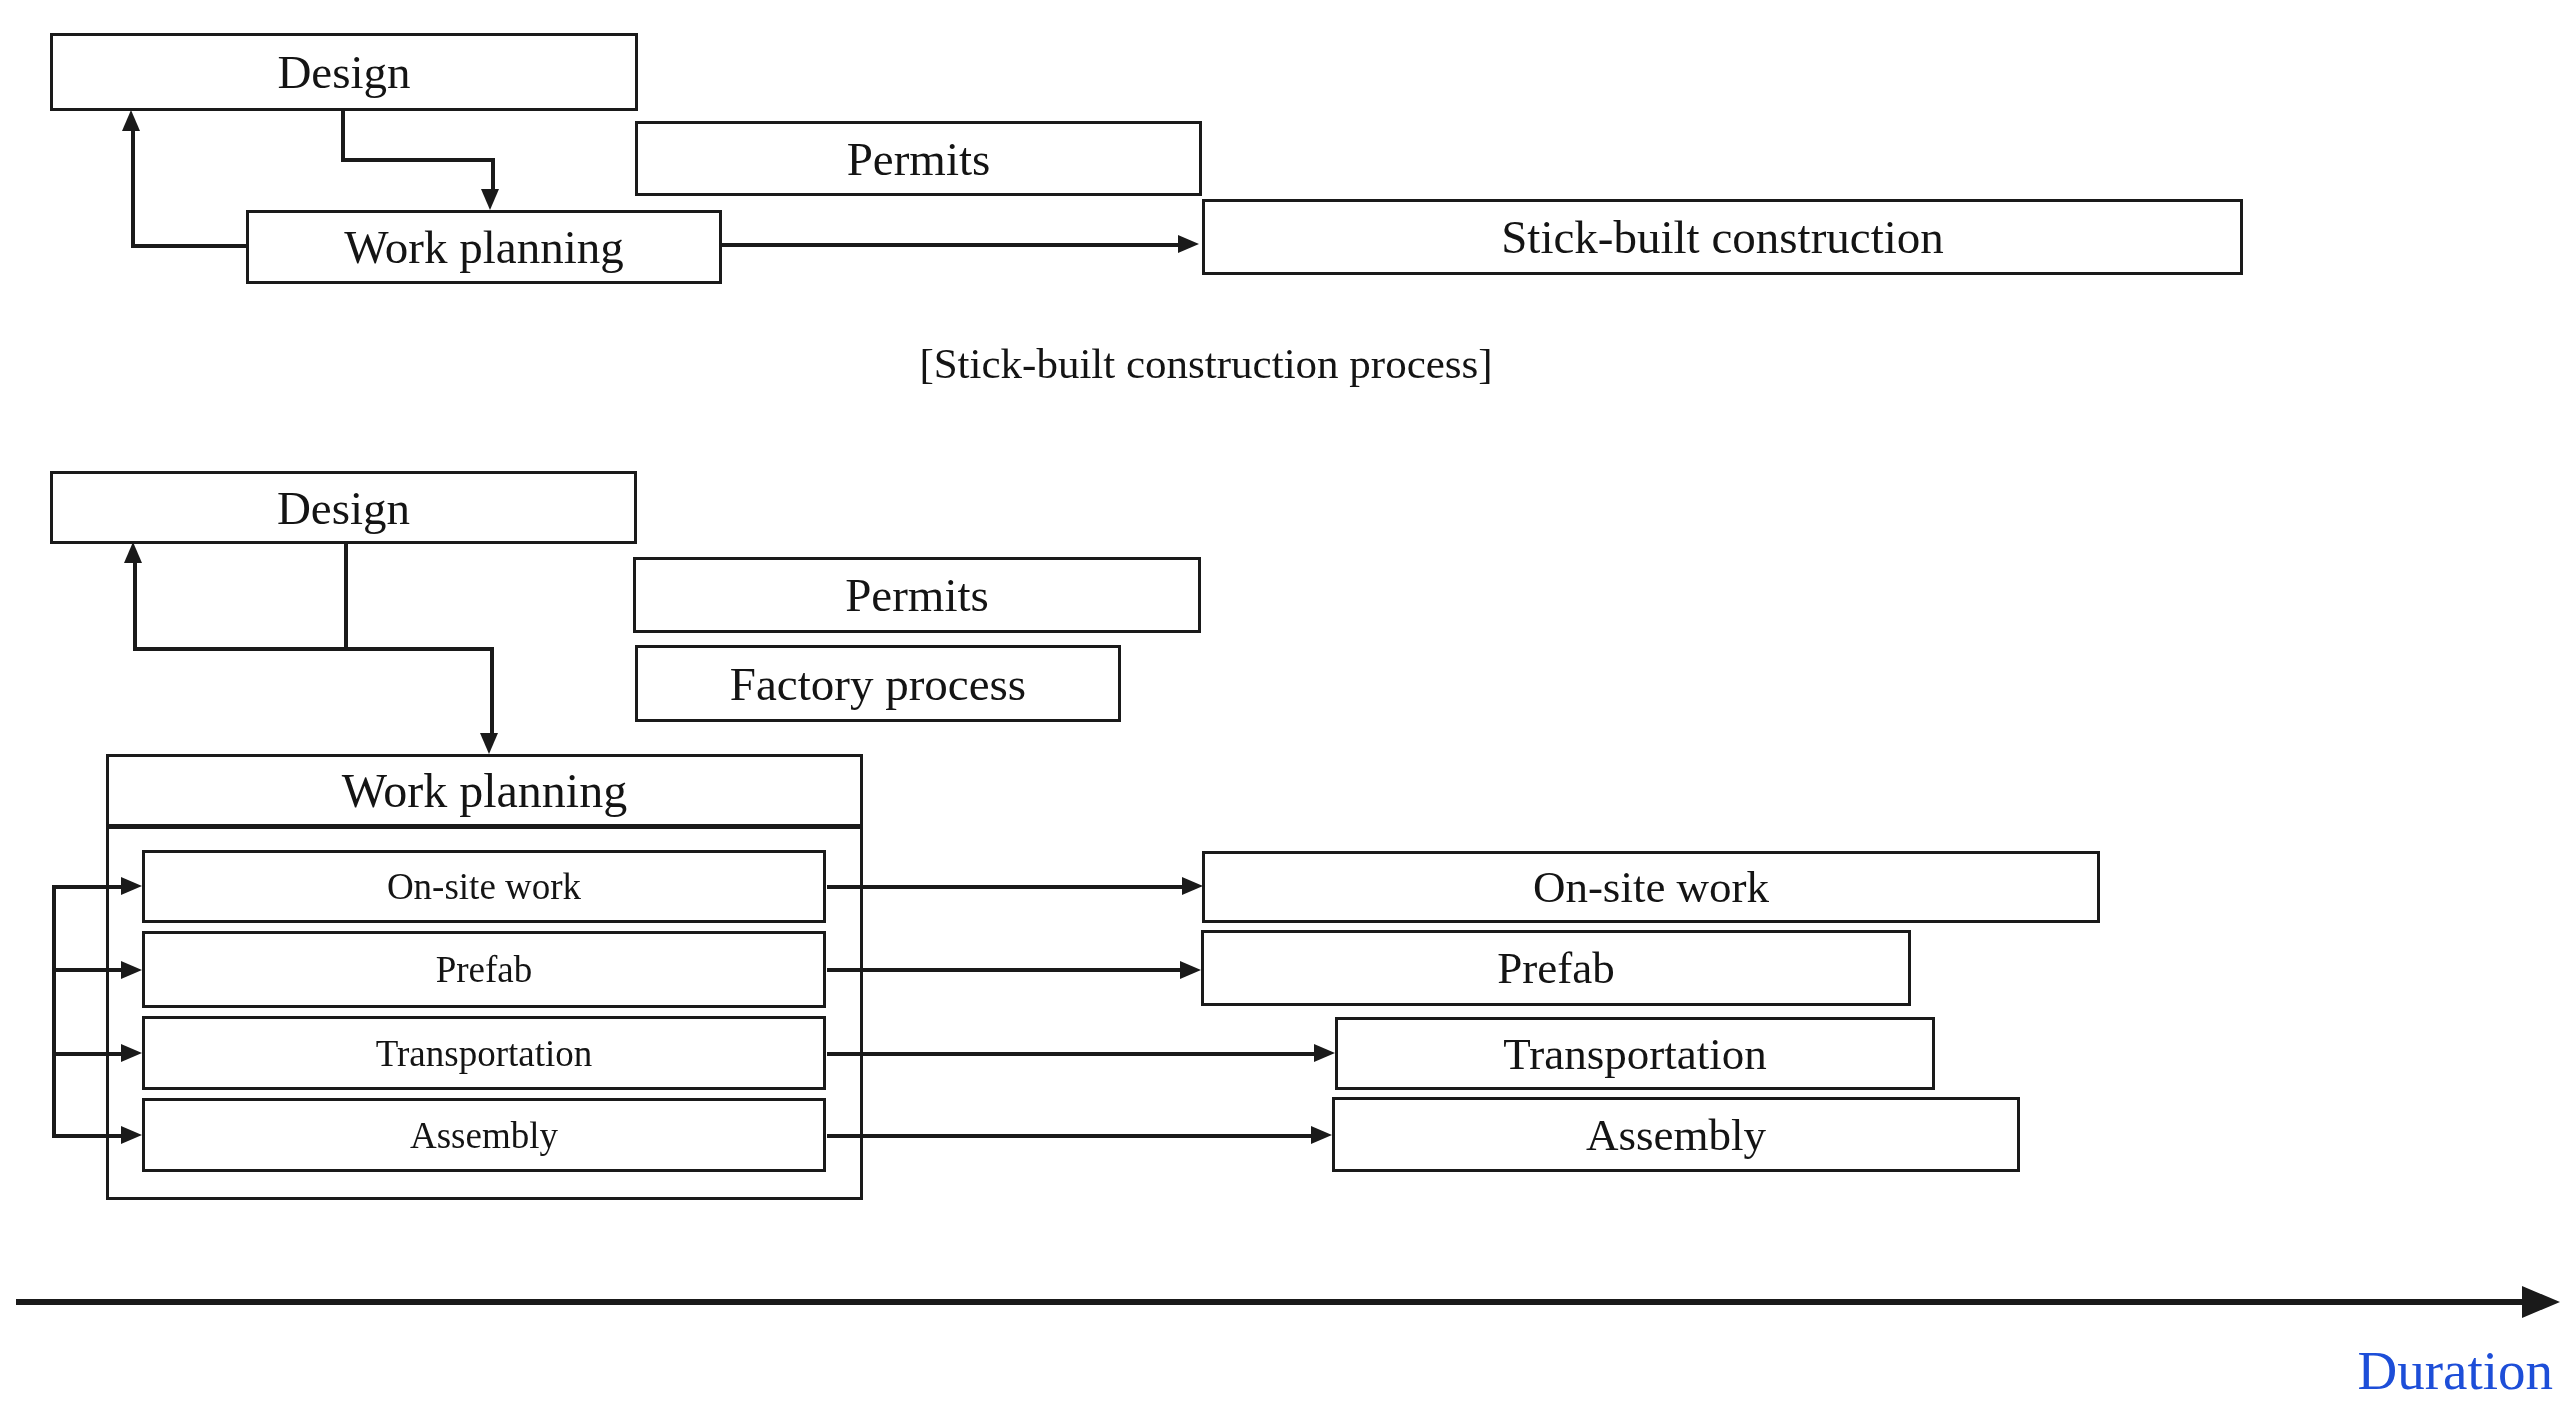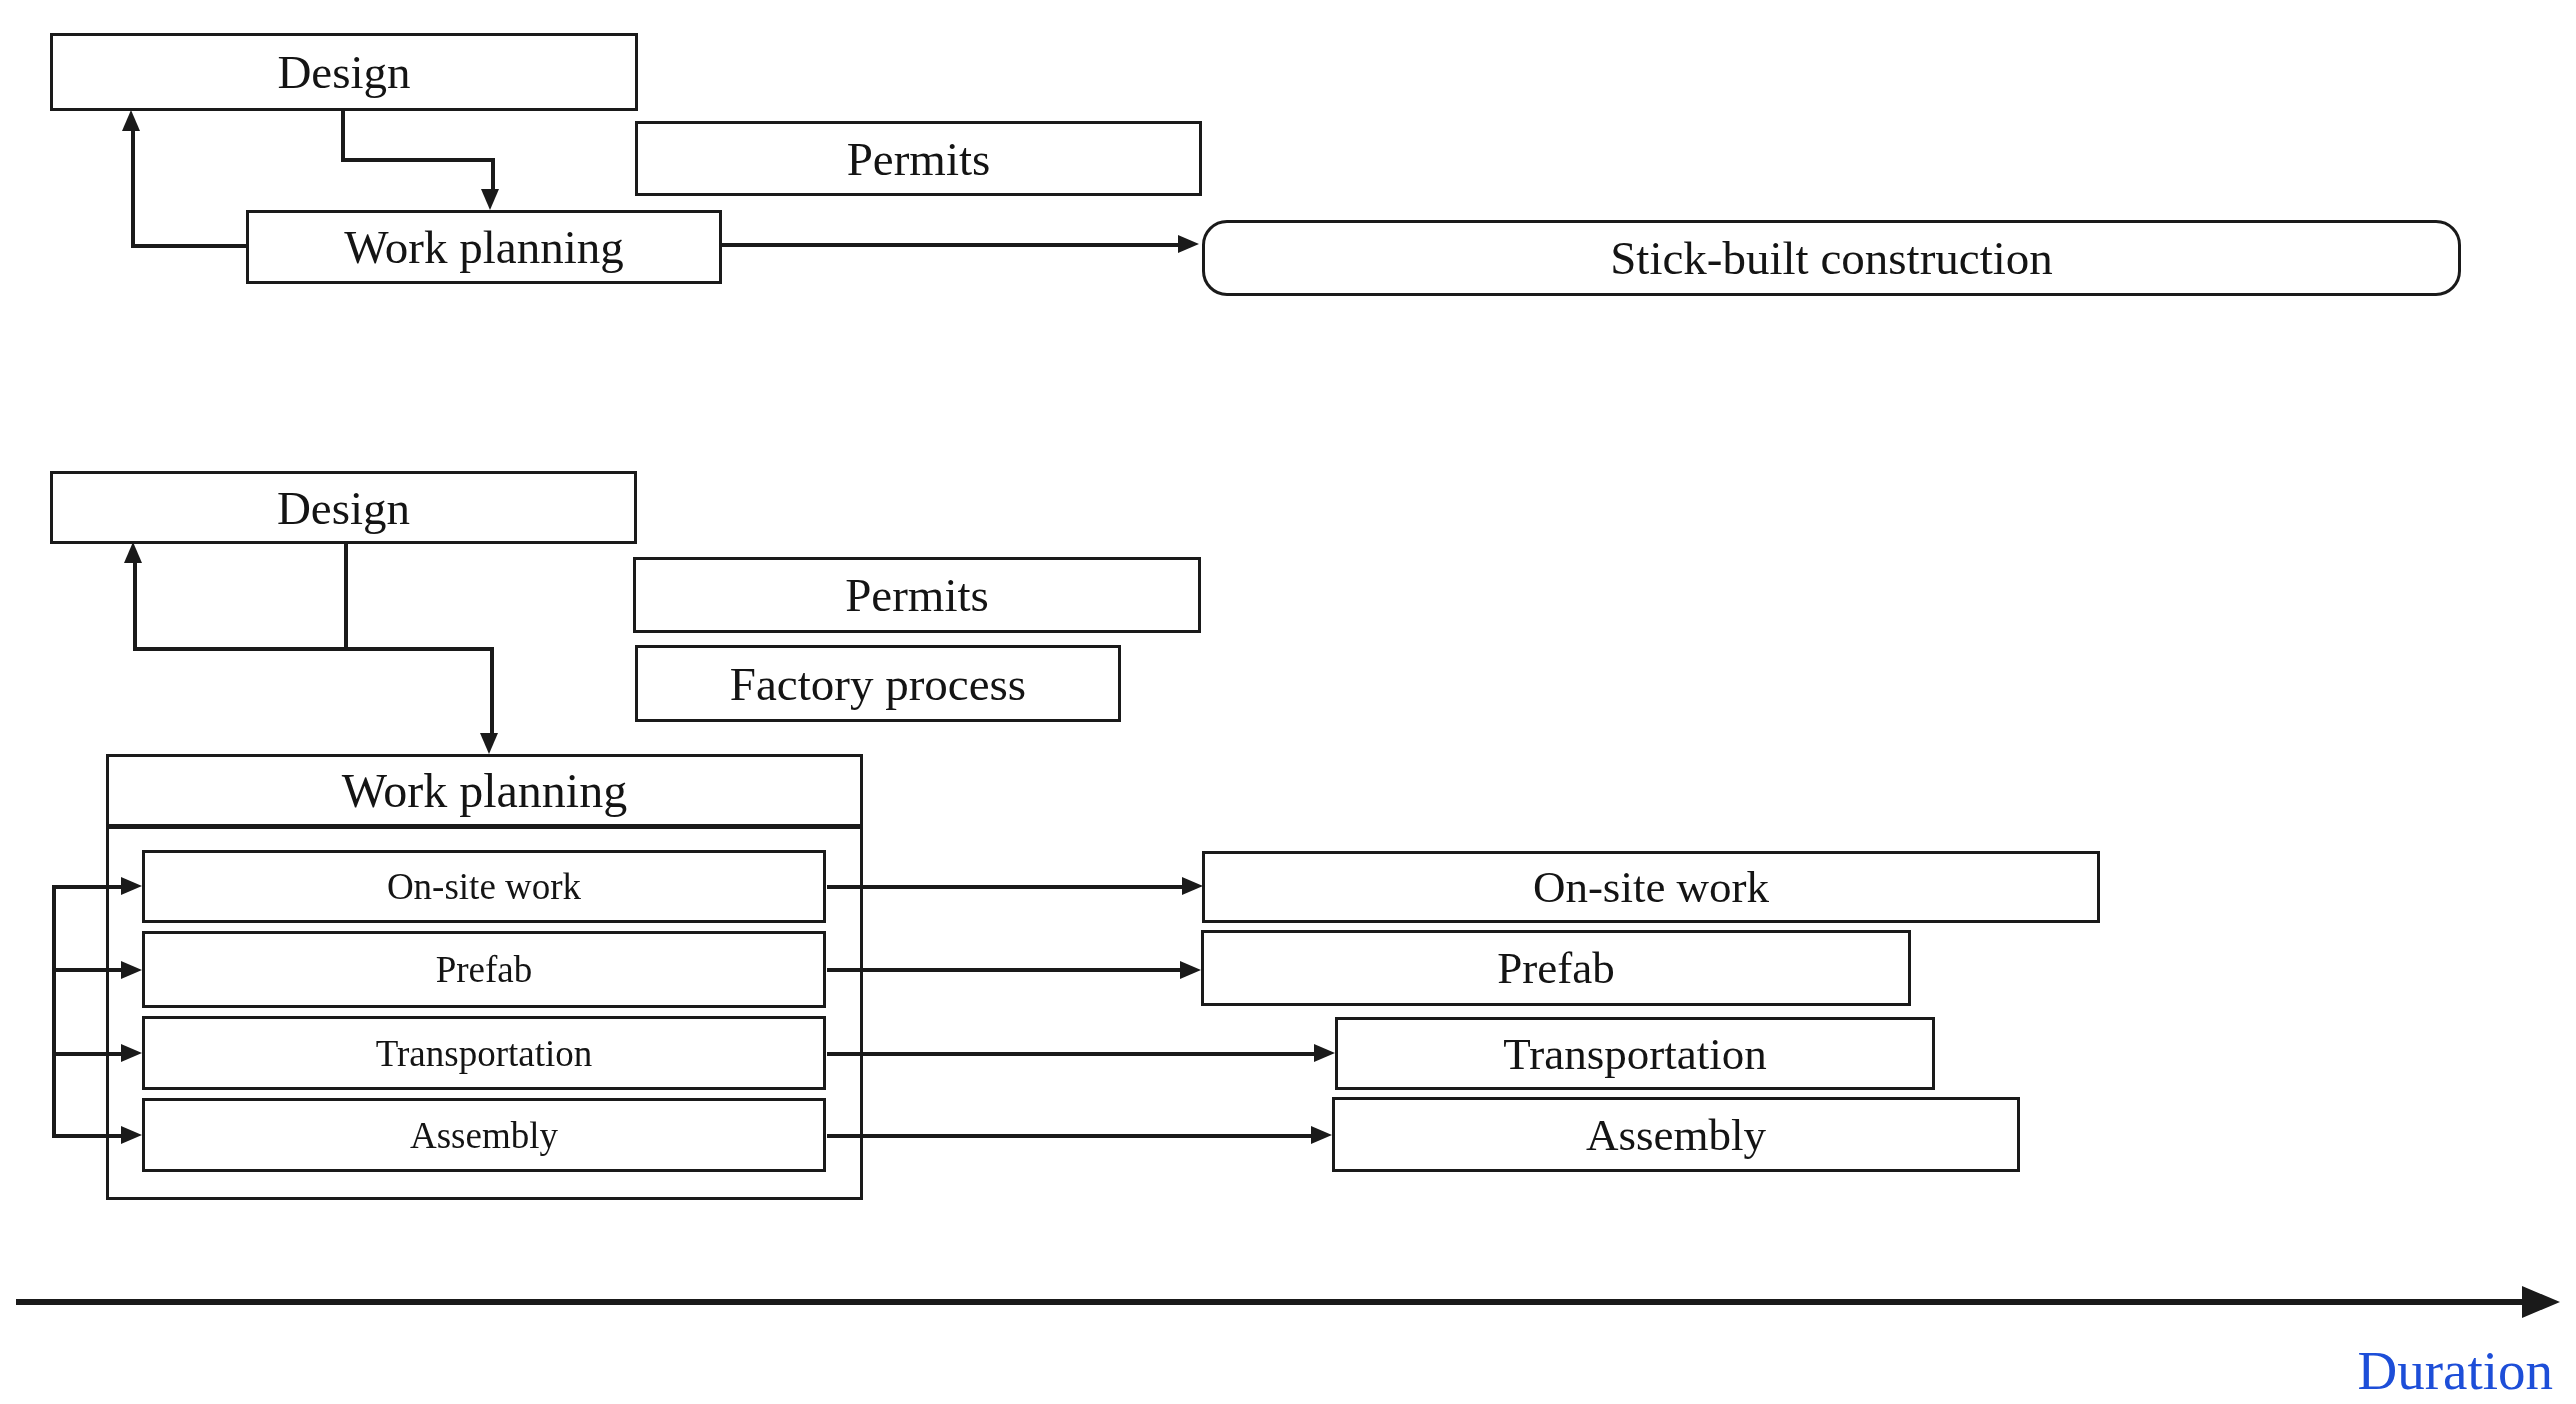--- a/index.html
+++ b/index.html
@@ -43,36 +43,37 @@
   </div>
 
   <div class="box lbl-main" style="left:635px;top:121px;width:567px;height:75px;">
     <span>Permits</span>
   </div>
 
   <div class="box lbl-main" style="left:246px;top:210px;width:476px;height:74px;">
     <span>Work planning</span>
   </div>
 
-  <div class="box lbl-main" style="left:1202px;top:220px;width:1259px;height:76px;border-radius:25px;">
+  <div class="box lbl-main" style="left:1202px;top:199px;width:1041px;height:76px;">
     <span>Stick-built construction</span>
   </div>
 
   <div class="vline" style="left:341px;top:110px;width:3.5px;height:52px;"></div>
   <div class="hline" style="left:341px;top:158px;width:153px;height:3.5px;"></div>
   <div class="vline" style="left:491px;top:158px;width:3.5px;height:31px;"></div>
   <div class="arr arr-d" style="left:481px;top:189px;"></div>
 
   <div class="hline" style="left:131px;top:244px;width:117px;height:3.5px;"></div>
   <div class="vline" style="left:131px;top:130px;width:3.5px;height:117px;"></div>
   <div class="arr arr-u" style="left:122px;top:110px;"></div>
 
   <div class="hline" style="left:722px;top:243px;width:456px;height:3.5px;"></div>
   <div class="arr arr-r" style="left:1178px;top:235px;"></div>
 
+  <div class="caption" style="left:757px;top:339px;width:898px;">[Stick-built construction process]</div>
 
   <div class="box lbl-main" style="left:50px;top:471px;width:587px;height:73px;">
     <span>Design</span>
   </div>
 
   <div class="box lbl-main" style="left:633px;top:557px;width:568px;height:76px;">
     <span>Permits</span>
   </div>
 
   <div class="box lbl-main" style="left:635px;top:645px;width:486px;height:77px;">

